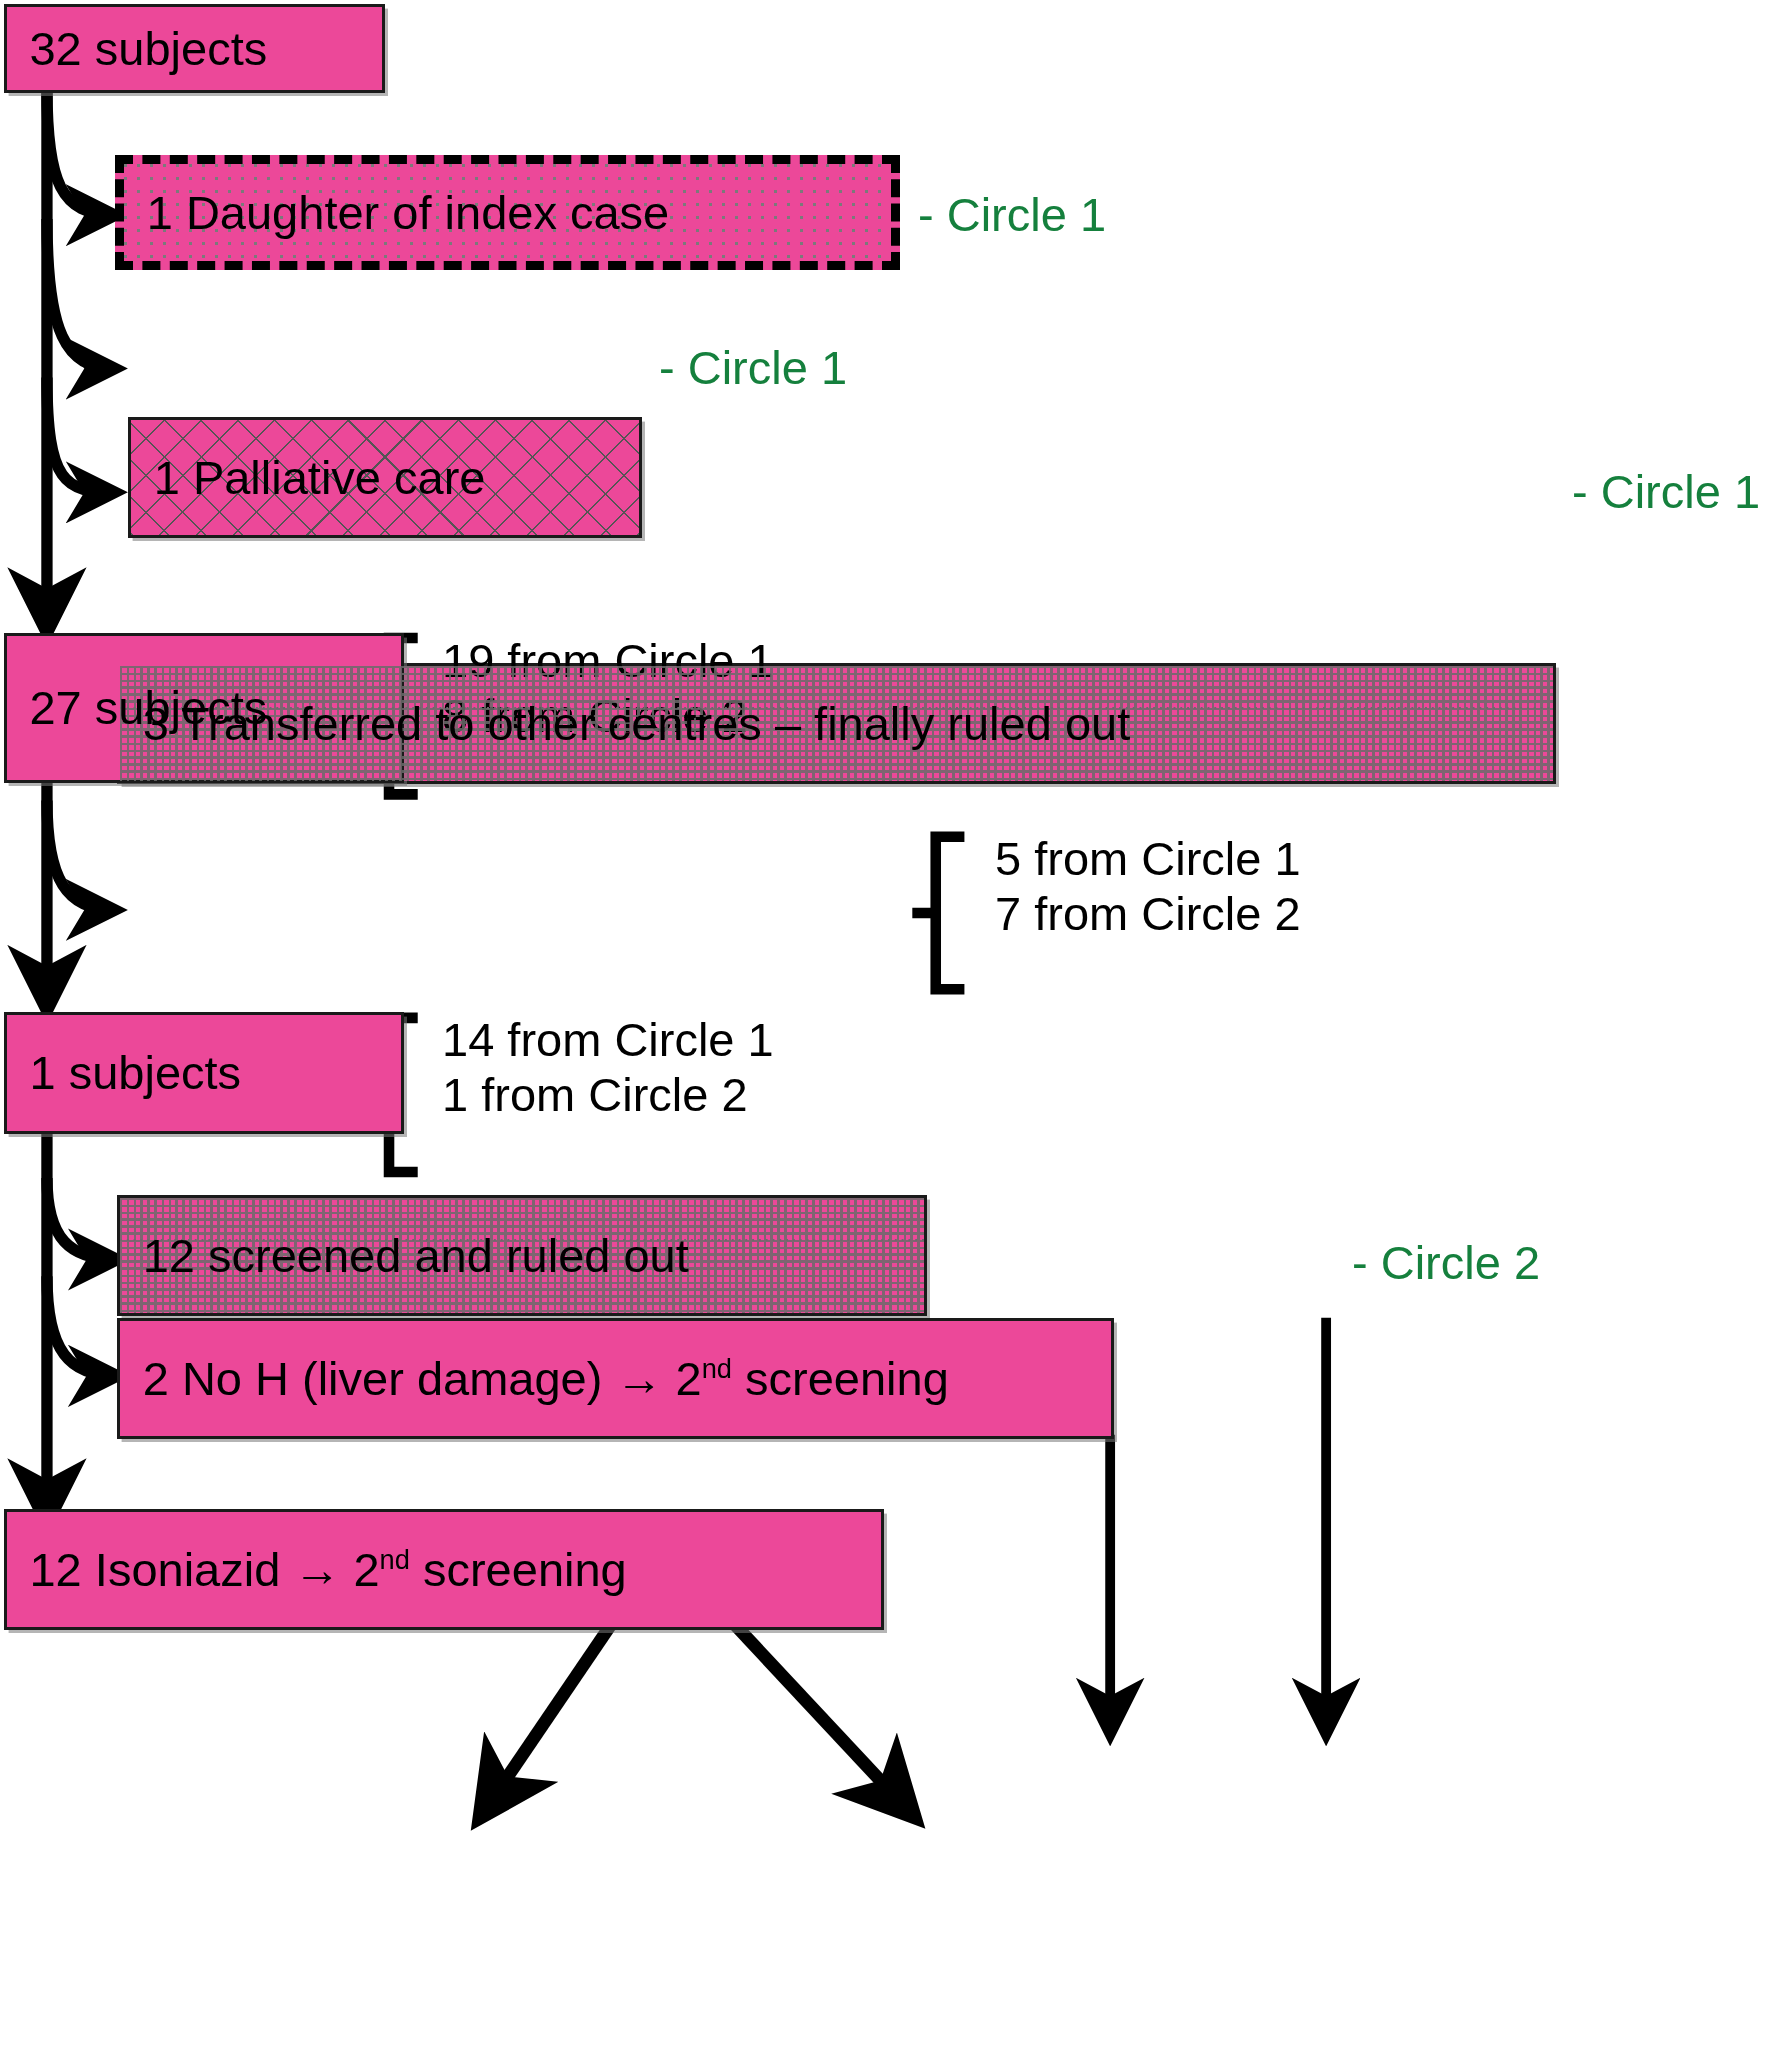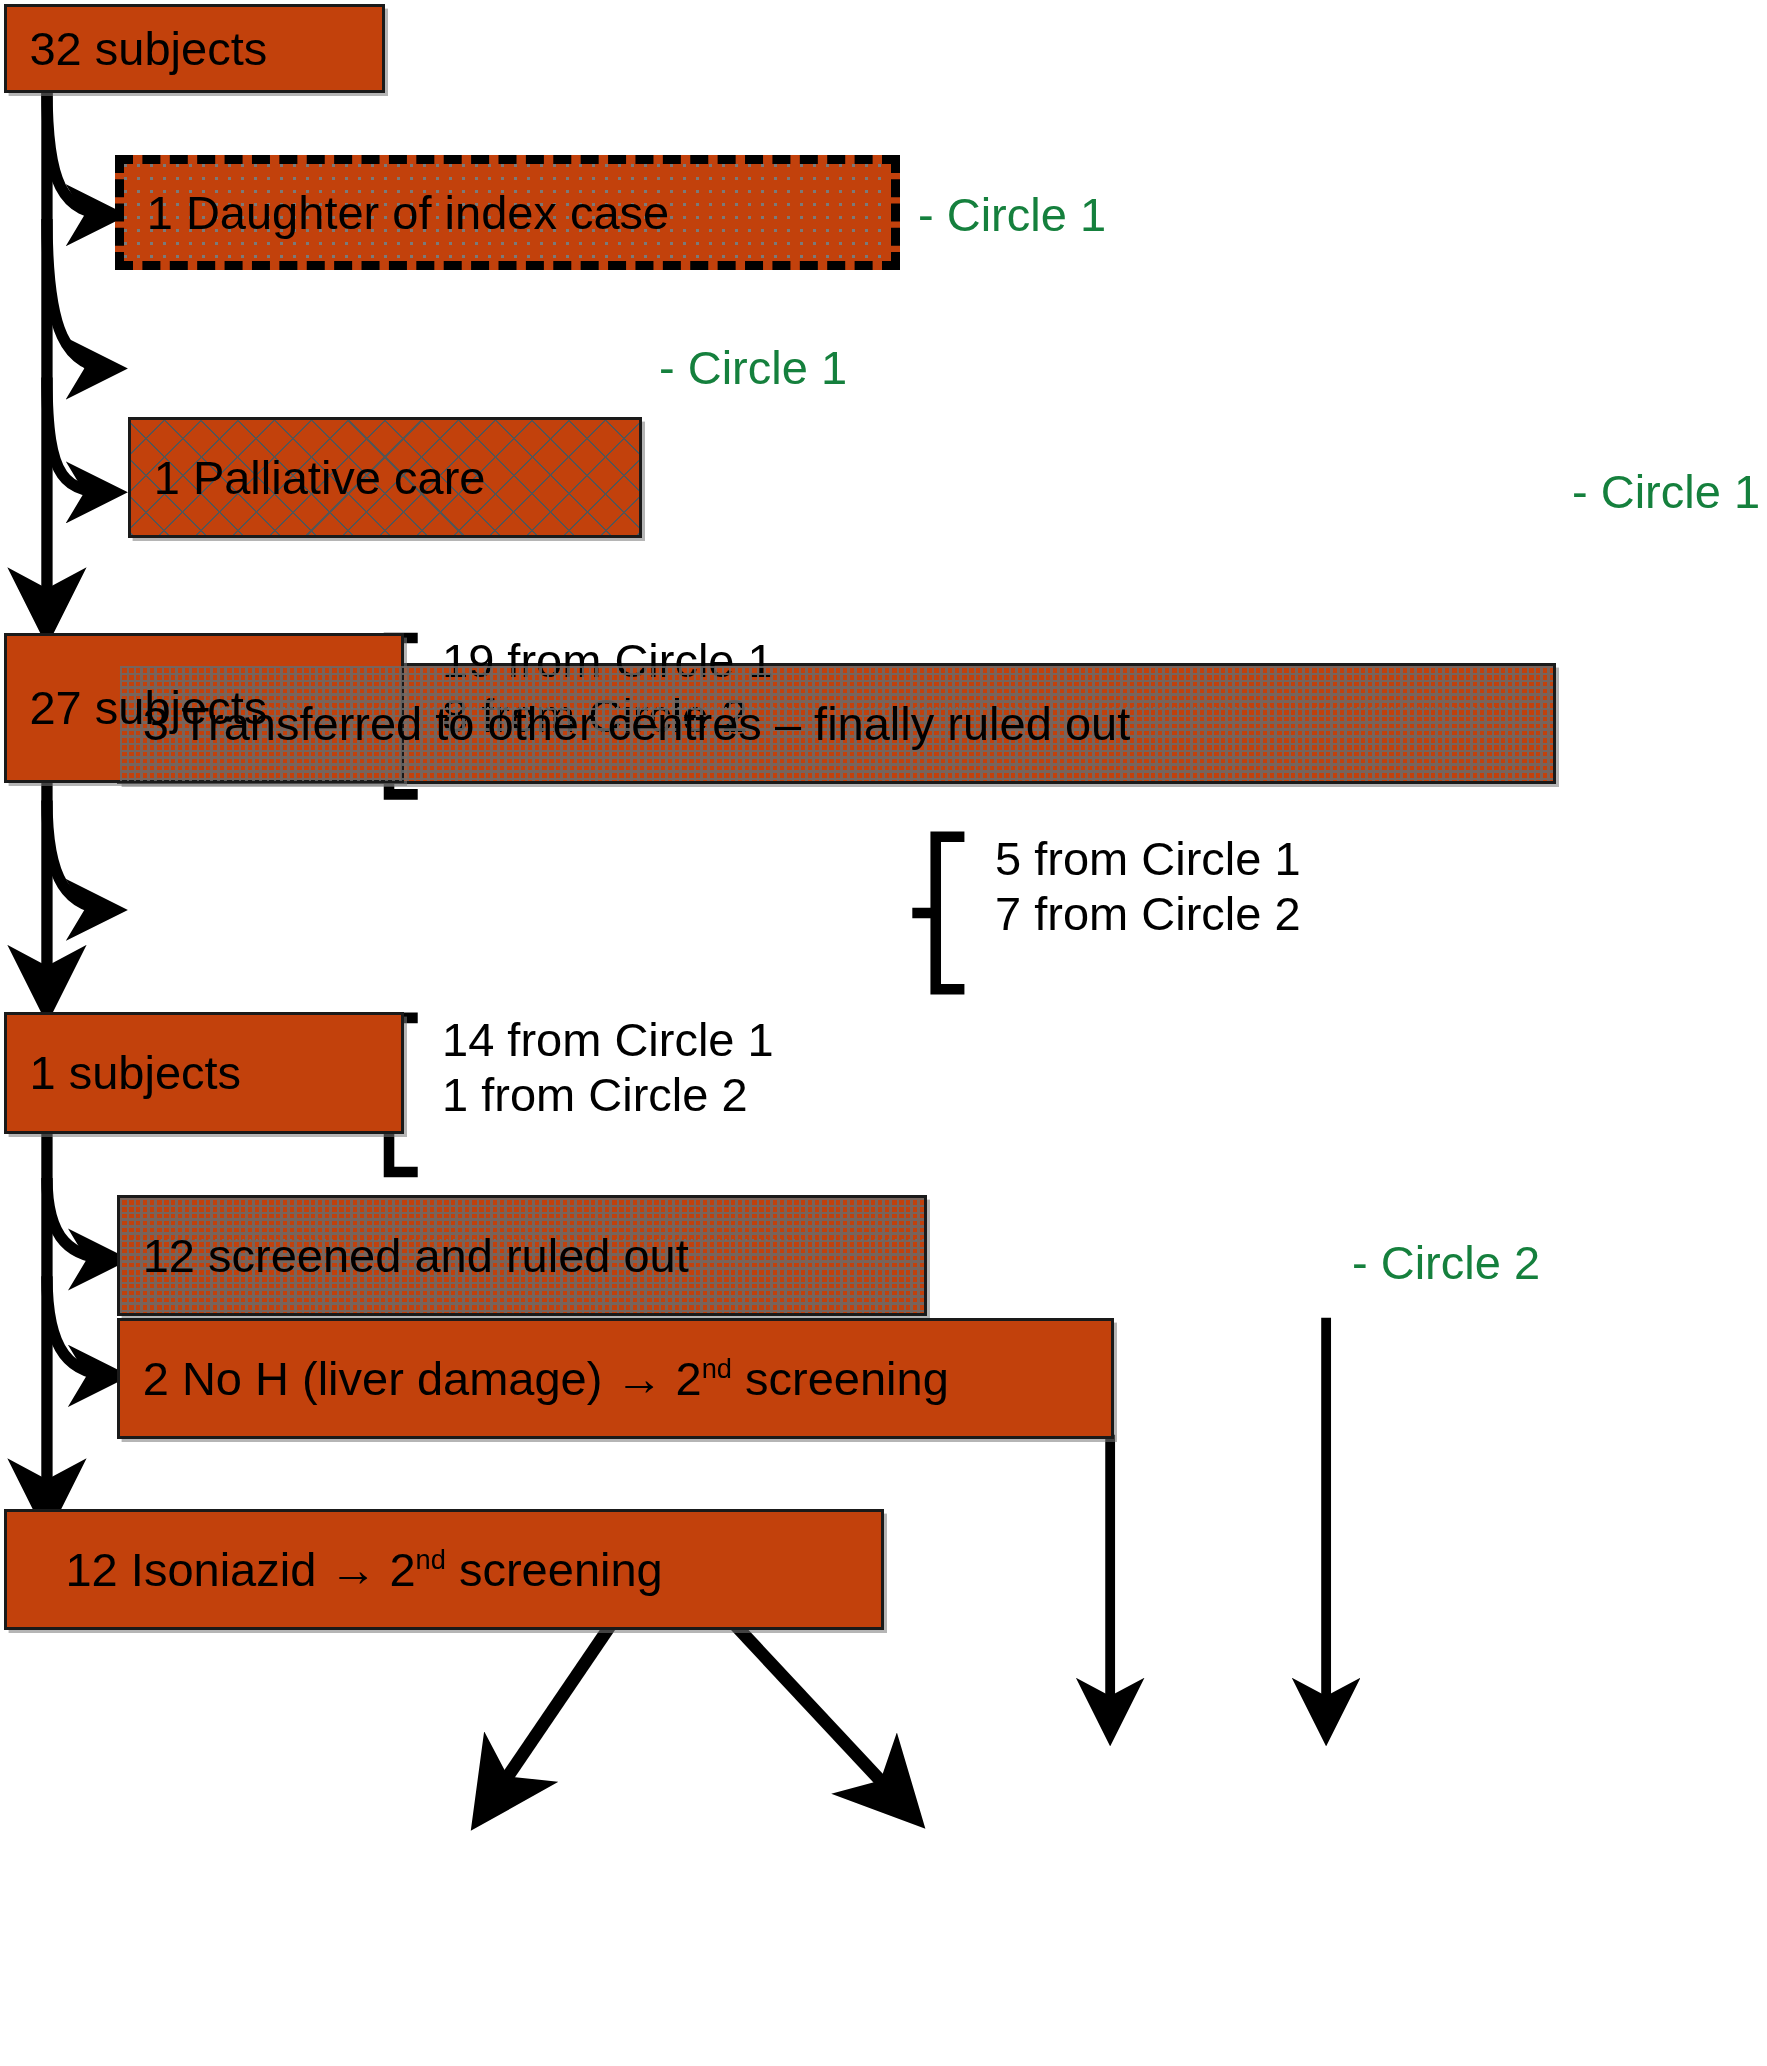--- a/index.html
+++ b/index.html
@@ -27,21 +27,21 @@
   .node {
     position: absolute;
     box-sizing: border-box;
     display: flex;
     align-items: center;
     color: #000000;
     font-family: "Liberation Sans", sans-serif;
     font-size: 47px;
     line-height: 1.05;
     white-space: nowrap;
-    background-color: #c2410c;
+    background-color: #ec4899;
   }
   .node .txt {
     position: relative;
     z-index: 3;
     padding-left: 22.7px;
   }
   
   .box-solid {
     border: 3px solid #1a1a1a;
     box-shadow: 3.8px 3.8px 0 -0.8px rgba(120,120,120,0.55);
@@ -215,21 +215,21 @@
   </div>
 
   <div class="sidelabel" style="left:1352px; top:1235px;">- Circle 2</div>
 
   <div class="node box-solid" style="left:117px; top:1318px; width:997px; height:121px;">
     <span class="txt">
       <span>2 No H (liver damage) → 2</span><sup>nd</sup><span> screening</span>
     </span>
   </div>
 
-  <div class="node box-solid" style="left:3.8px; top:1509px; width:880px; height:121px;padding-left:36px;">
+  <div class="node box-solid" style="left:3.8px; top:1509px; width:880px; height:121px;">
     <span class="txt">
       <span>12 Isoniazid → 2</span><sup>nd</sup><span> screening</span>
     </span>
   </div>
 
 
 </div>
 
 
 </body></html>

